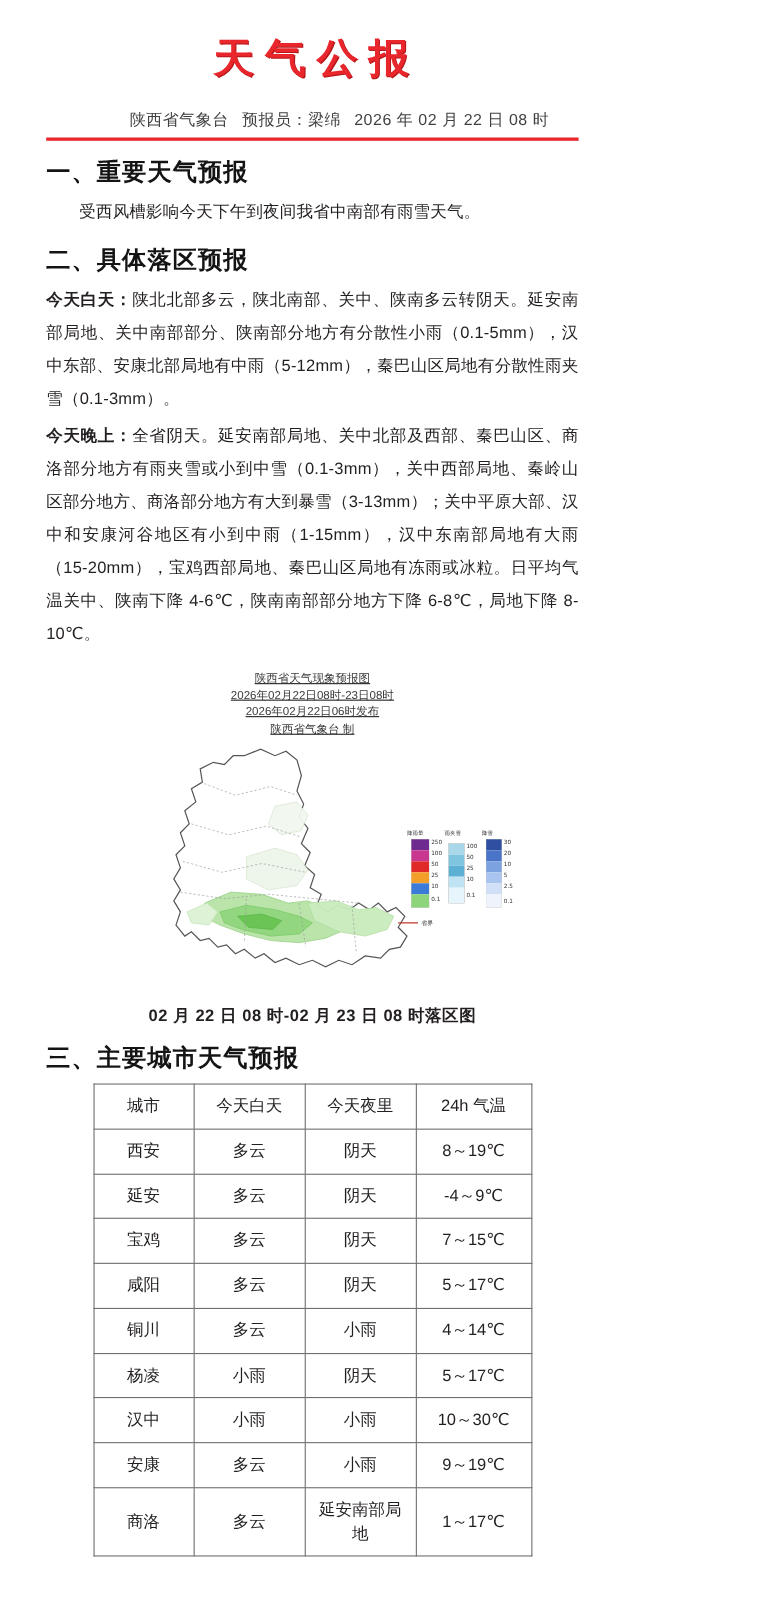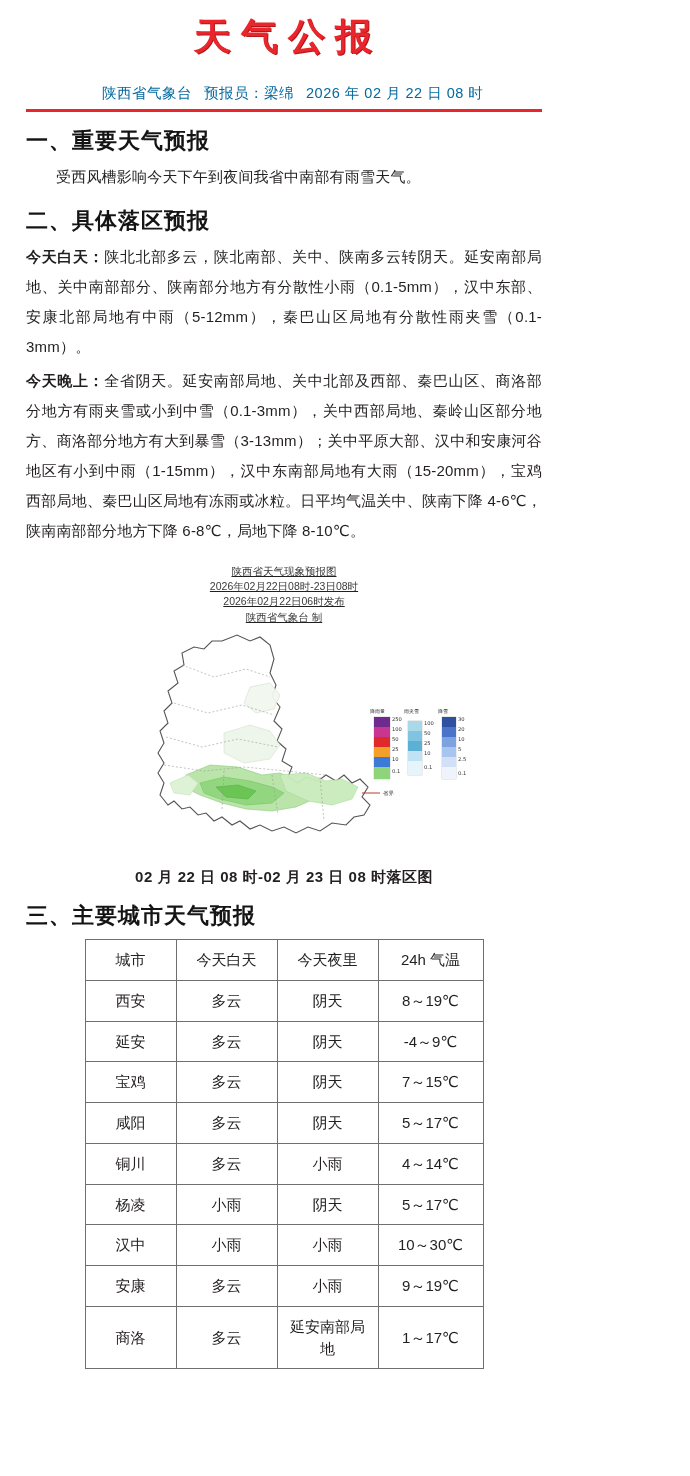--- a/index.html
+++ b/index.html
@@ -10,21 +10,21 @@
   body {
     width: 690px;
     min-height: 1476px;
     font-family: "Liberation Sans", "DejaVu Sans", sans-serif;
     color: #231f20;
     -webkit-font-smoothing: antialiased;
   }
   .page {
     position: relative;
     width: 568px;
-    padding: 0;
+    padding: 16px;
     box-sizing: border-box;
   }
 
   
   .title-wrap {
     text-align: center;
     padding: 10px 0 6px 0;
   }
   .doc-title {
     display: inline-block;
@@ -38,21 +38,21 @@
   }
 
   
   .byline-wrap {
     margin: 12px 26px 0 26px;
     border-bottom: 3px solid #e8262b;
     padding-bottom: 6px;
   }
   .byline {
     font-size: 14.5px;
-    color: #0369a1;
+    color: #404040;
     padding-left: 76px;
     letter-spacing: 0.5px;
     white-space: nowrap;
   }
   .byline span { margin-right: 0; }
   .byline .sp { display: inline-block; width: 12px; }
 
   
   .content {
     margin: 0 26px;

